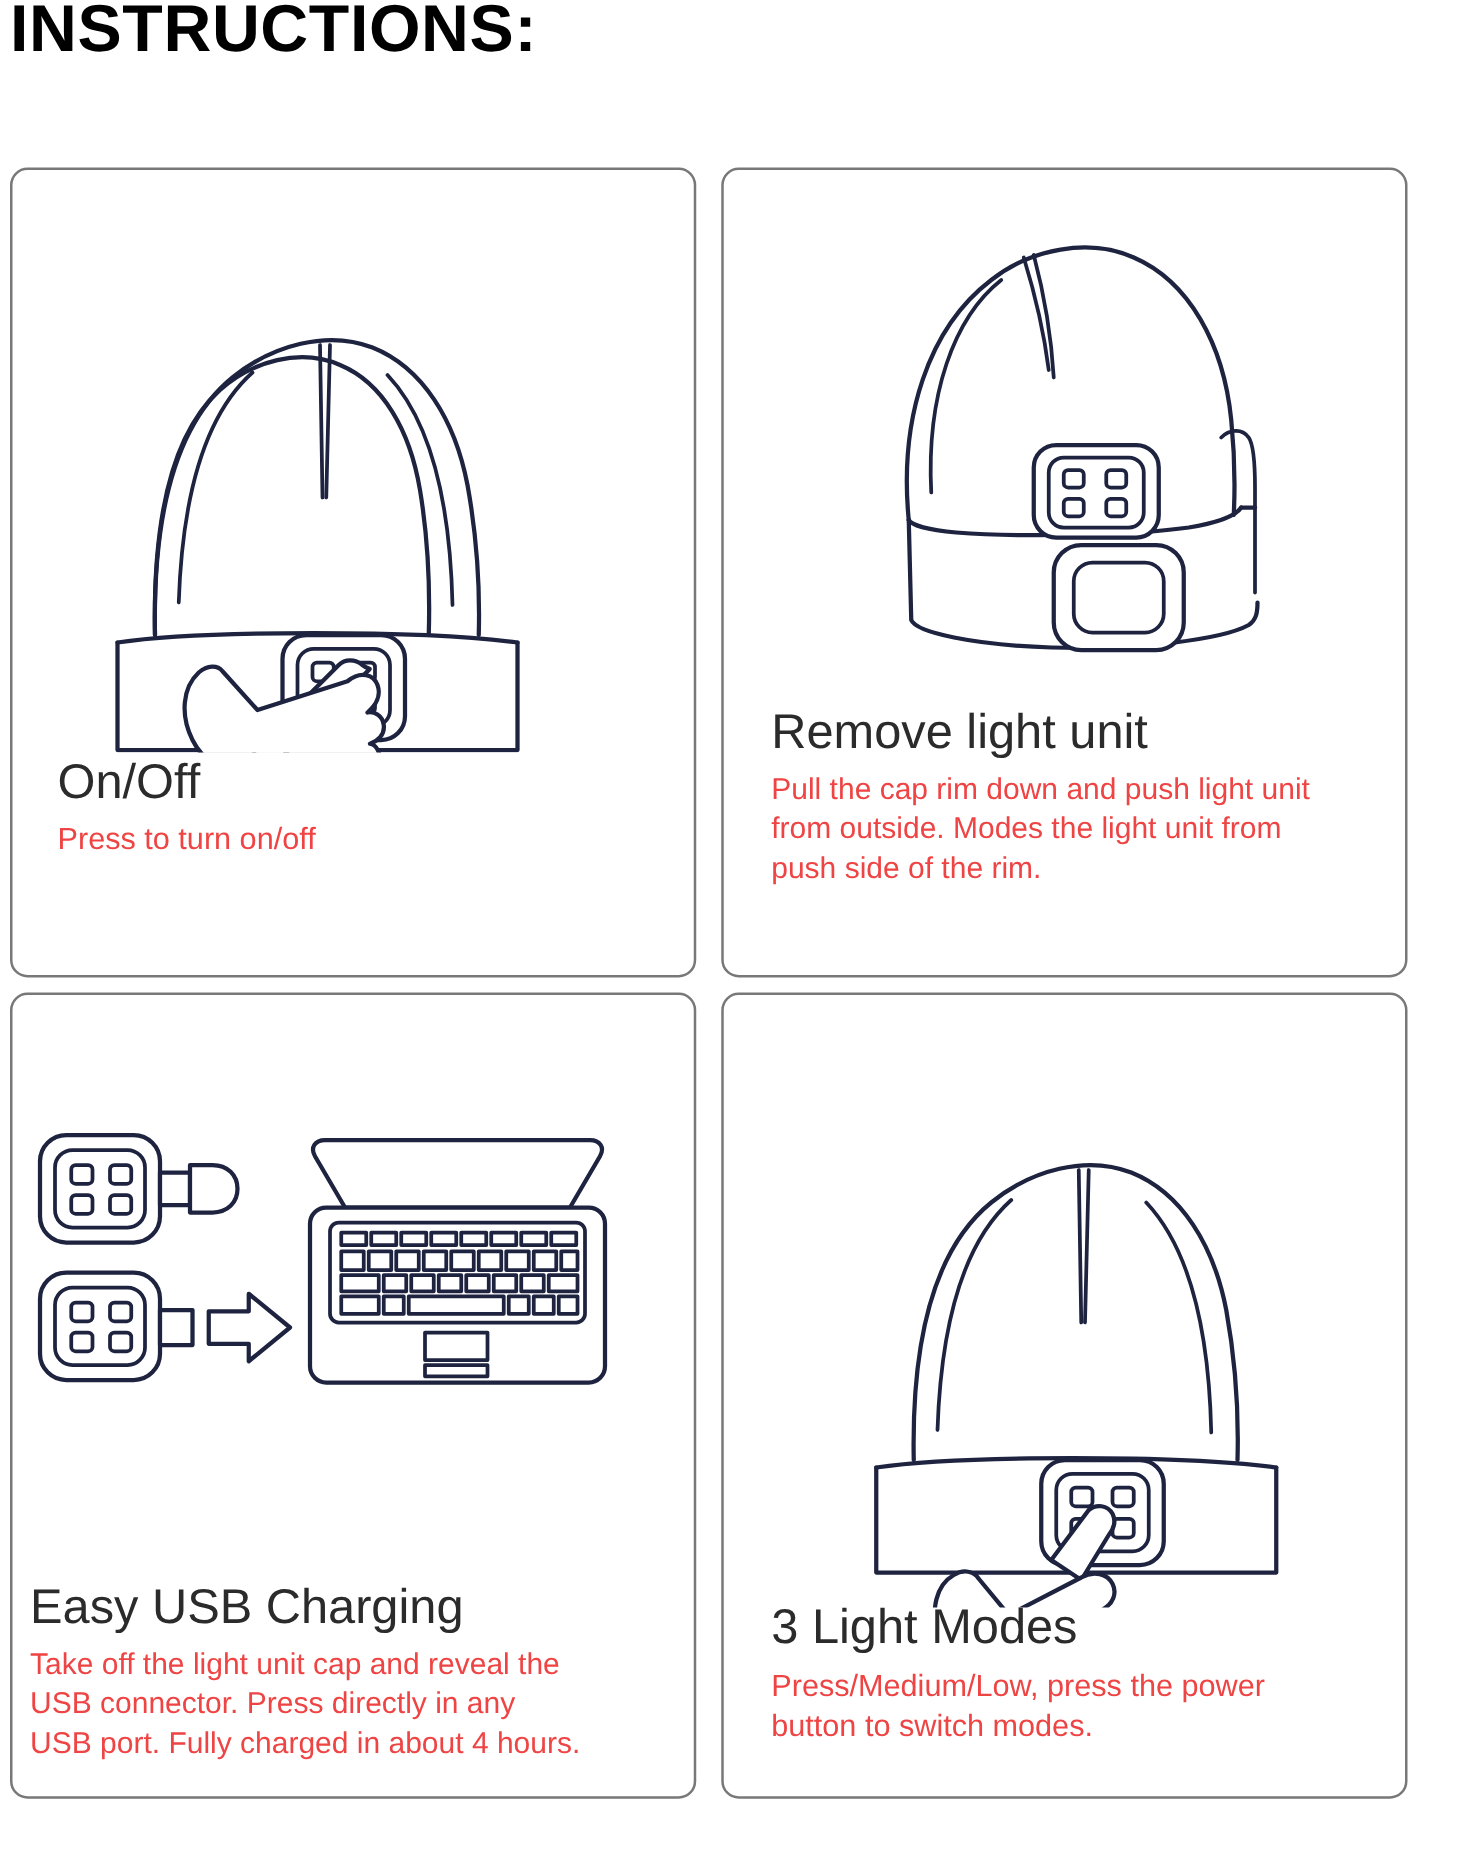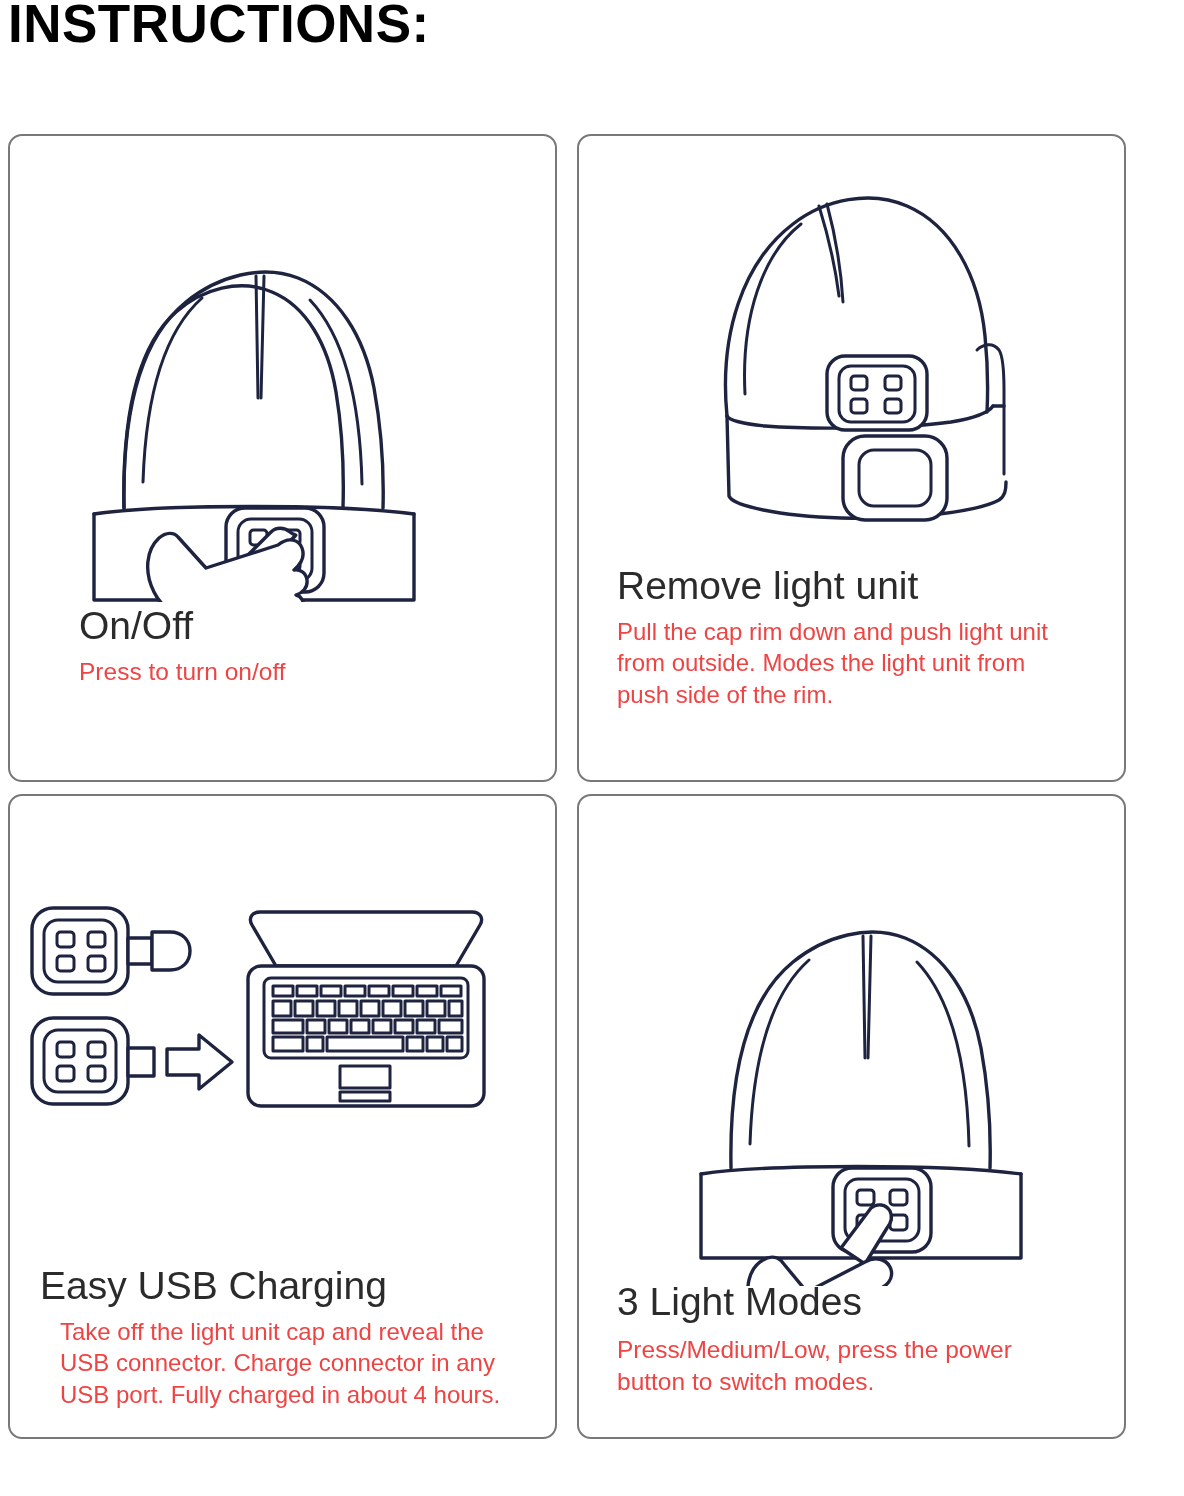--- a/index.html
+++ b/index.html
@@ -74,33 +74,33 @@
   .body {
     font-size: 24.5px;
     font-weight: 400;
     color: #ef4444;
     line-height: 1.32;
   }
   .body span { display: block; white-space: nowrap; }
 
   
   #panel-onoff .art       { top: 16px; }
-  #panel-onoff .textblock { top: 468px; margin-left: 33px; }
+  #panel-onoff .textblock { top: 468px; }
 
   #panel-remove .art       { top: 8px; }
   #panel-remove .textblock { top: 428px; left: 38px; }
 
   #panel-usb .art       { top: 100px; }
-  #panel-usb .textblock { top: 468px; left: 30px; }
+  #panel-usb .textblock { top: 468px; left: 14px; }
 
   #panel-modes .art       { top: 20px; }
   #panel-modes .textblock { top: 484px; left: 38px; }
 
   #panel-modes .heading   { margin-bottom: 10px; }
-  #panel-usb .body        { font-size: 24px; margin-left: 20px; }
+  #panel-usb .body        { font-size: 24px; }
   #panel-remove .body     { font-size: 24px; }
 
   .ln { fill: none; stroke: #1e2340; stroke-width: 3.4; stroke-linecap: round; stroke-linejoin: round; }
   .ln-thin { fill: none; stroke: #1e2340; stroke-width: 3; stroke-linecap: round; stroke-linejoin: round; }
   .fillwhite { fill: #ffffff; }
 </style>
 </head>
 <body>
 
 <div class="page">
@@ -285,21 +285,21 @@
 
             <rect class="ln-thin fillwhite" x="330" y="170" width="50" height="22"></rect>
             <rect class="ln-thin fillwhite" x="330" y="196" width="50" height="9"></rect>
           </g>
         </svg>
       </div>
       <div class="textblock">
         <div class="heading">Easy USB Charging</div>
         <div class="body">
           <span>Take off the light unit cap and reveal the</span>
-          <span>USB connector. Charge connector in any</span>
+          <span>USB connector. Press directly in any</span>
           <span>USB port. Fully charged in about 4 hours.</span>
         </div>
       </div>
     </div>
 
     <div class="panel" id="panel-modes">
       <div class="art">
         <svg width="545" height="470" viewBox="0 0 545 470" xmlns="http://www.w3.org/2000/svg">
           <g>
             <path class="ln" d="M152 352 C150 248 172 180 214 146 C246 120 290 108 326 122 C366 138 392 180 402 232 C410 276 412 316 411 352"></path>

